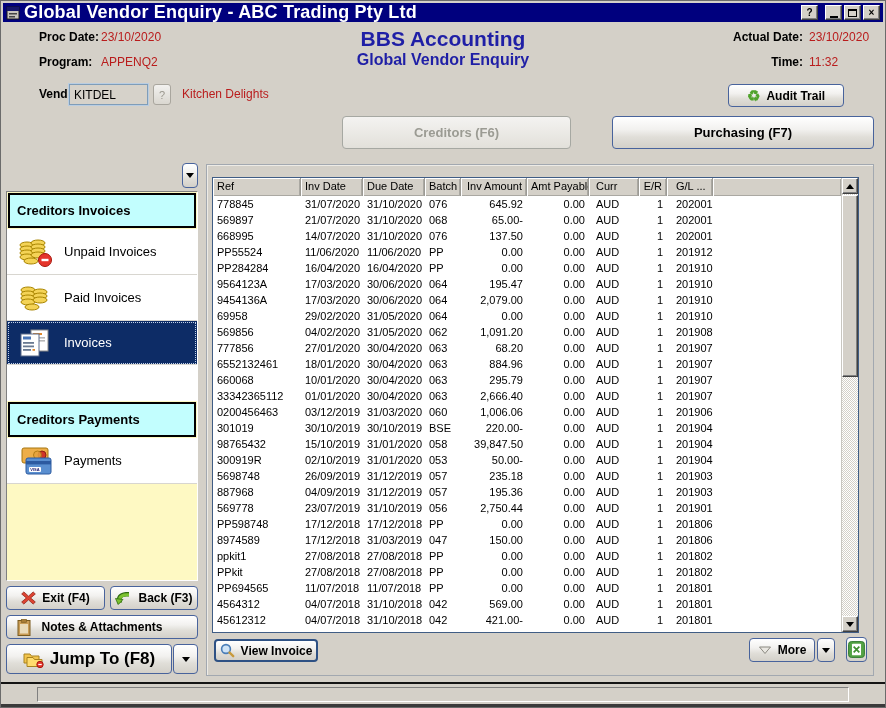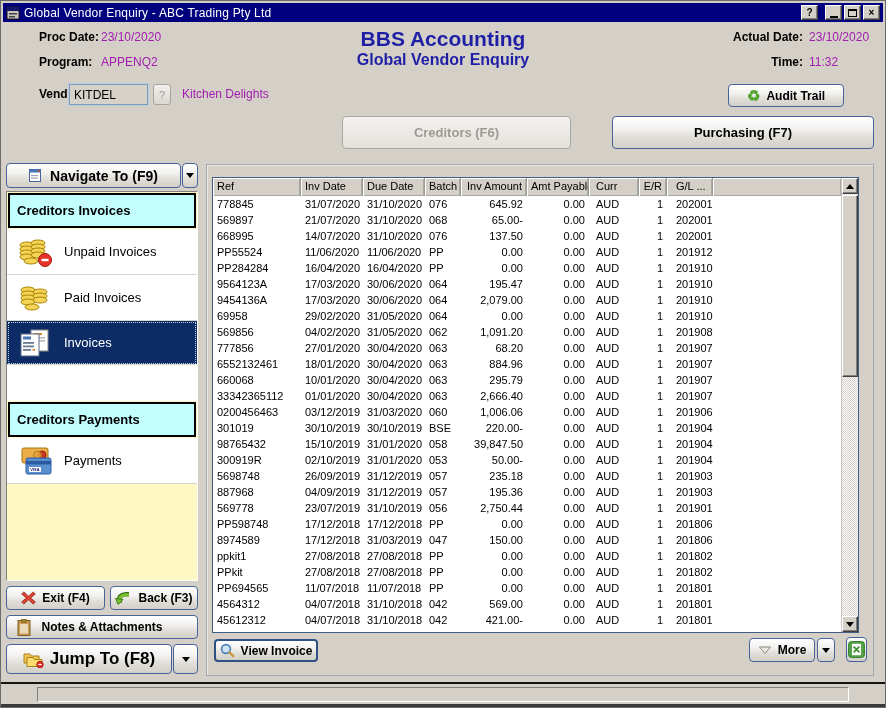--- a/index.html
+++ b/index.html
@@ -6,34 +6,34 @@
   html,body { width:886px; height:708px; }
   body { font-family:"Liberation Sans", sans-serif; background:#D4D0C8; }
 
   .window { position:relative; width:886px; height:708px; background:#D4D0C8;
             border:1px solid #6B6B6B; overflow:hidden; }
 
   
   .titlebar { position:absolute; left:2px; top:2px; right:2px; height:19px;
               background:#00007E; display:flex; align-items:center; padding:0 3px; }
   .title-icon { width:14px; height:14px; margin-right:4px; flex:0 0 auto; }
-  .title-text { color:#FFFFFF; font-size:12px; font-weight:normal; white-space:nowrap;
+  .title-text { color:#FFFFFF; font-size:18px; font-weight:bold; white-space:nowrap;
                 letter-spacing:.2px; flex:1; }
   .tb-buttons { display:flex; gap:2px; }
   .tbb { width:17px; height:15px; background:#D4D0C8; border:1px solid;
          border-color:#FFFFFF #404040 #404040 #FFFFFF; box-shadow:inset -1px -1px 0 #808080;
          font-size:10px; font-weight:bold; color:#000; display:flex; align-items:center;
          justify-content:center; cursor:pointer; font-family:"Liberation Sans",sans-serif; }
   .tbb .min-glyph { width:8px; height:2px; background:#000; margin-top:8px; }
   .tbb .max-glyph { width:9px; height:8px; border:1px solid #000; border-top-width:2px; }
   .gap4 { width:3px; }
 
   
   .lbl { font-weight:bold; font-size:12px; color:#000;margin-left:28px; }
-  .val { font-size:12px; color:#a21caf; }
+  .val { font-size:12px; color:#b91c1c; }
   .hl-row { position:absolute; left:10px; display:flex; }
   .hl-row .lbl { width:62px; }
   .center-title { position:absolute; left:0; right:0; top:26px; text-align:center;
                   color:#1F1FA6; font-weight:bold; font-size:21px; }
   .center-sub   { position:absolute; left:0; right:0; top:50px; text-align:center;
                   color:#1F1FA6; font-weight:bold; font-size:16px; }
   .hr-row { position:absolute; right:8px; display:flex; }
   .hr-row .lbl { text-align:right; margin-right:6px; }
   .hr-row .val { width:68px; }
 
@@ -185,32 +185,20 @@
   <span class="val vendor-name">Kitchen Delights</span>
 
   <button class="btn audit-btn">
     <span class="audit-glyph">♻</span>
     <span>Audit Trail</span>
   </button>
 
   <button class="btn tab-btn disabled" style="left:341px;width:229px">Creditors (F6)</button>
   <button class="btn tab-btn" style="left:611px;width:262px">Purchasing (F7)</button>
 
-  <button class="btn nav-btn">
-    <span style="display:flex">
-      <svg width="15" height="14" viewBox="0 0 15 14">
-          <rect x="0.5" y="0.5" width="11" height="12" fill="#FFF" stroke="#44639C"></rect>
-          <rect x="0.5" y="0.5" width="11" height="3" fill="#4A76B8"></rect>
-          <rect x="9" y="1.2" width="2" height="1.6" fill="#C84A2E"></rect>
-          <rect x="2" y="6" width="7" height="1.2" fill="#9AA4B4"></rect>
-          <rect x="2" y="8.5" width="7" height="1.2" fill="#9AA4B4"></rect>
-        </svg>
-    </span>
-    <span>Navigate To (F9)</span>
-  </button>
   <button class="btn nav-dd">
       <span class="tri"></span>
     </button>
 
   <div class="nav-panel" id="nav-panel">
       <div class="nav-section">Creditors Invoices</div>
       <div class="nav-item">
         <span class="nicon">
           <svg width="36" height="34" viewBox="0 0 36 34">
             <g stroke="#A98500" stroke-width="1" fill="#F4D356">

